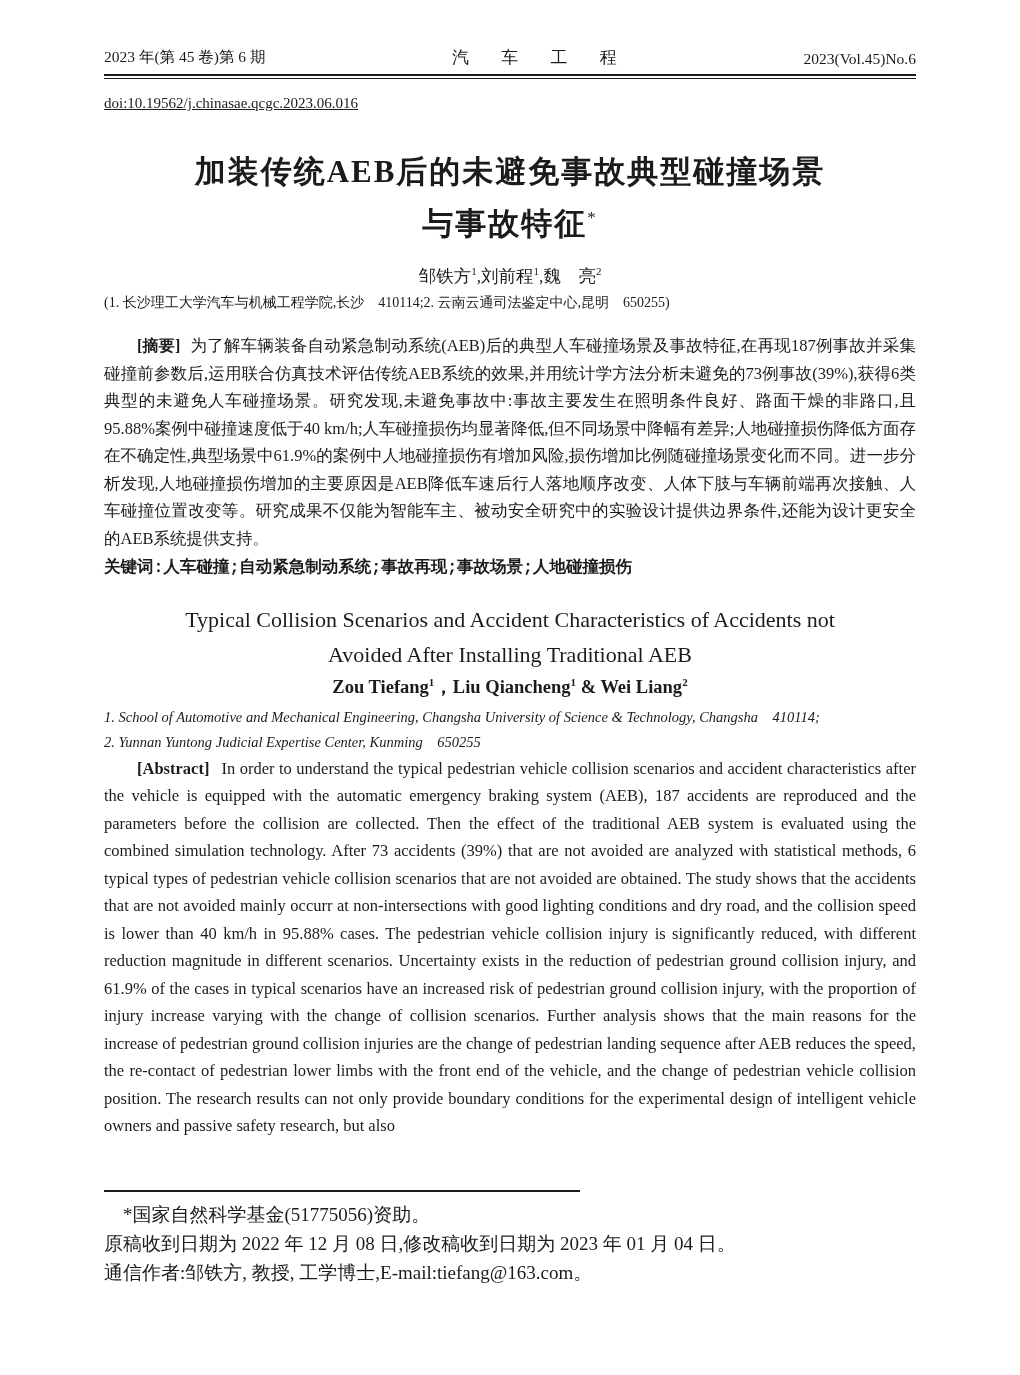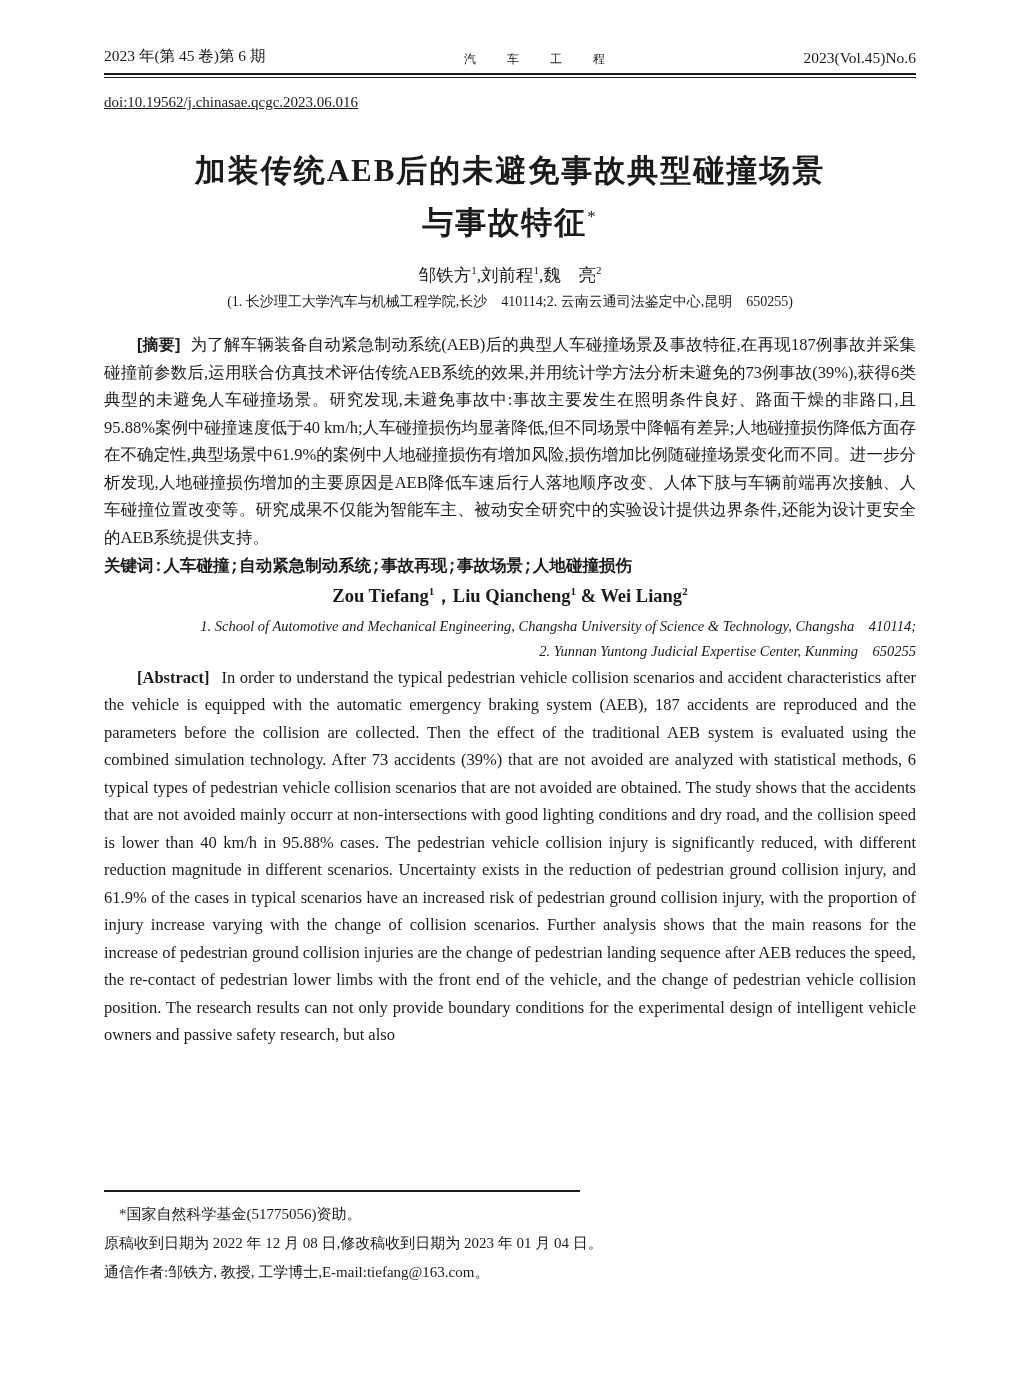--- a/index.html
+++ b/index.html
@@ -12,45 +12,45 @@
     color: #1b1b1b;
     font-family: "Liberation Serif", "DejaVu Serif", serif;
     position: relative;
     padding: 46px 104px 0 104px;
     overflow: hidden;
   }
   
   .header { display: flex; justify-content: space-between; align-items: flex-end; }
   .header-side { font-size: 15.5px; white-space: nowrap; padding-bottom: 1px; }
   .header-center { flex: 1; text-align: center; }
-  .journal-cn { font-size: 12px; letter-spacing: 14px; padding-left: 14px; }
+  .journal-cn { font-size: 17px; letter-spacing: 14px; padding-left: 14px; }
   .journal-en { font-size: 17px; margin-top: 4px; }
   .double-rule { margin-top: 5px; border-top: 2.5px solid #1b1b1b; border-bottom: 1.5px solid #1b1b1b; height: 5px; }
   .doi { font-size: 15px; margin-top: 16px; text-decoration: underline; }
   
   .title-cn { font-size: 31px; font-weight: 600; text-align: center; margin-top: 37px; line-height: 46px; letter-spacing: 2px; }
   .title-star { font-size: 17px; vertical-align: super; font-weight: 400; }
   .authors-cn { text-align: center; font-size: 17.5px; margin-top: 17px; }
   .authors-cn sup, .authors-en sup { font-size: 11px; vertical-align: super; }
-  .affiliation-cn { text-align: center; font-size: 14px; margin-top: 6px; }
+  .affiliation-cn { text-align: left; font-size: 14px; margin-top: 6px; }
   
   .abstract-cn { margin-top: 20px; font-size: 16.5px; line-height: 27.5px; text-align: justify; text-indent: 2em; }
-  .abstract-label-cn { font-family: Liberation Sans, sans-serif; font-weight: bold; font-size: 16px; margin-right: 10px; }
+  .abstract-label-cn { font-family: Liberation Serif, serif; font-weight: bold; font-size: 16px; margin-right: 10px; }
   .keywords-cn { font-family: Liberation Mono, monospace; font-weight: bold; font-size: 16.5px; line-height: 27.5px; margin-top: 2px; }
   
   .title-en { font-size: 22px; font-weight: 400; text-align: center; margin-top: 20px; line-height: 35px; }
   .authors-en { text-align: center; font-size: 18.5px; font-weight: bold; margin-top: 2px; }
-  .affiliations-en { text-align: right; font-style: italic; font-size: 14.5px; line-height: 25px; margin-top: 6px; }
+  .affiliations-en { text-align: left; font-style: italic; font-size: 14.5px; line-height: 25px; margin-top: 6px; }
   
   .abstract-en { font-size: 16.5px; line-height: 27.5px; text-align: justify; text-indent: 2em; }
   .abstract-label-en { font-weight: bold; font-style: normal; margin-right: 12px; }
   
   .footnote-block { position: absolute; left: 104px; right: 104px; top: 1190px; }
   .footnote-rule { width: 476px; border-top: 2px solid #1b1b1b; margin-bottom: 8px; }
-  .footnote-line { font-size: 15px; line-height: 29px; }
+  .footnote-line { font-size: 19px; line-height: 29px; }
   .footnote-indent { text-indent: 1em; }
 </style>
 </head>
 <body>
 
 <div class="page">
 
   <div class="header">
     <div class="header-side">2023 年(第 45 卷)第 6 期</div>
     <div class="header-center">
@@ -74,20 +74,24 @@
   <div class="affiliation-cn">(1. 长沙理工大学汽车与机械工程学院,长沙　410114;2. 云南云通司法鉴定中心,昆明　650255)</div>
 
   <p class="abstract-cn">
     <span class="abstract-label-cn">[摘要]</span><span>为了解车辆装备自动紧急制动系统(AEB)后的典型人车碰撞场景及事故特征,在再现187例事故并采集碰撞前参数后,运用联合仿真技术评估传统AEB系统的效果,并用统计学方法分析未避免的73例事故(39%),获得6类典型的未避免人车碰撞场景。研究发现,未避免事故中:事故主要发生在照明条件良好、路面干燥的非路口,且95.88%案例中碰撞速度低于40 km/h;人车碰撞损伤均显著降低,但不同场景中降幅有差异;人地碰撞损伤降低方面存在不确定性,典型场景中61.9%的案例中人地碰撞损伤有增加风险,损伤增加比例随碰撞场景变化而不同。进一步分析发现,人地碰撞损伤增加的主要原因是AEB降低车速后行人落地顺序改变、人体下肢与车辆前端再次接触、人车碰撞位置改变等。研究成果不仅能为智能车主、被动安全研究中的实验设计提供边界条件,还能为设计更安全的AEB系统提供支持。</span>
   </p>
 
   <div class="keywords-cn">
     <span>关键词:</span><span>人车碰撞;自动紧急制动系统;事故再现;事故场景;人地碰撞损伤</span>
   </div>
 
+  <h2 class="title-en">
+    <span>Typical Collision Scenarios and Accident Characteristics of Accidents not</span><br>
+    <span>Avoided After Installing Traditional AEB</span>
+  </h2>
 
   <div class="authors-en">
     <span><span>Zou Tiefang</span><sup>1</sup></span><span>，</span><span><span>Liu Qiancheng</span><sup>1</sup></span><span> &amp; </span><span><span>Wei Liang</span><sup>2</sup></span>
   </div>
 
   <div class="affiliations-en">
     <div>1. School of Automotive and Mechanical Engineering, Changsha University of Science &amp; Technology, Changsha　410114;</div>
     <div>2. Yunnan Yuntong Judicial Expertise Center, Kunming　650255</div>
   </div>
 

